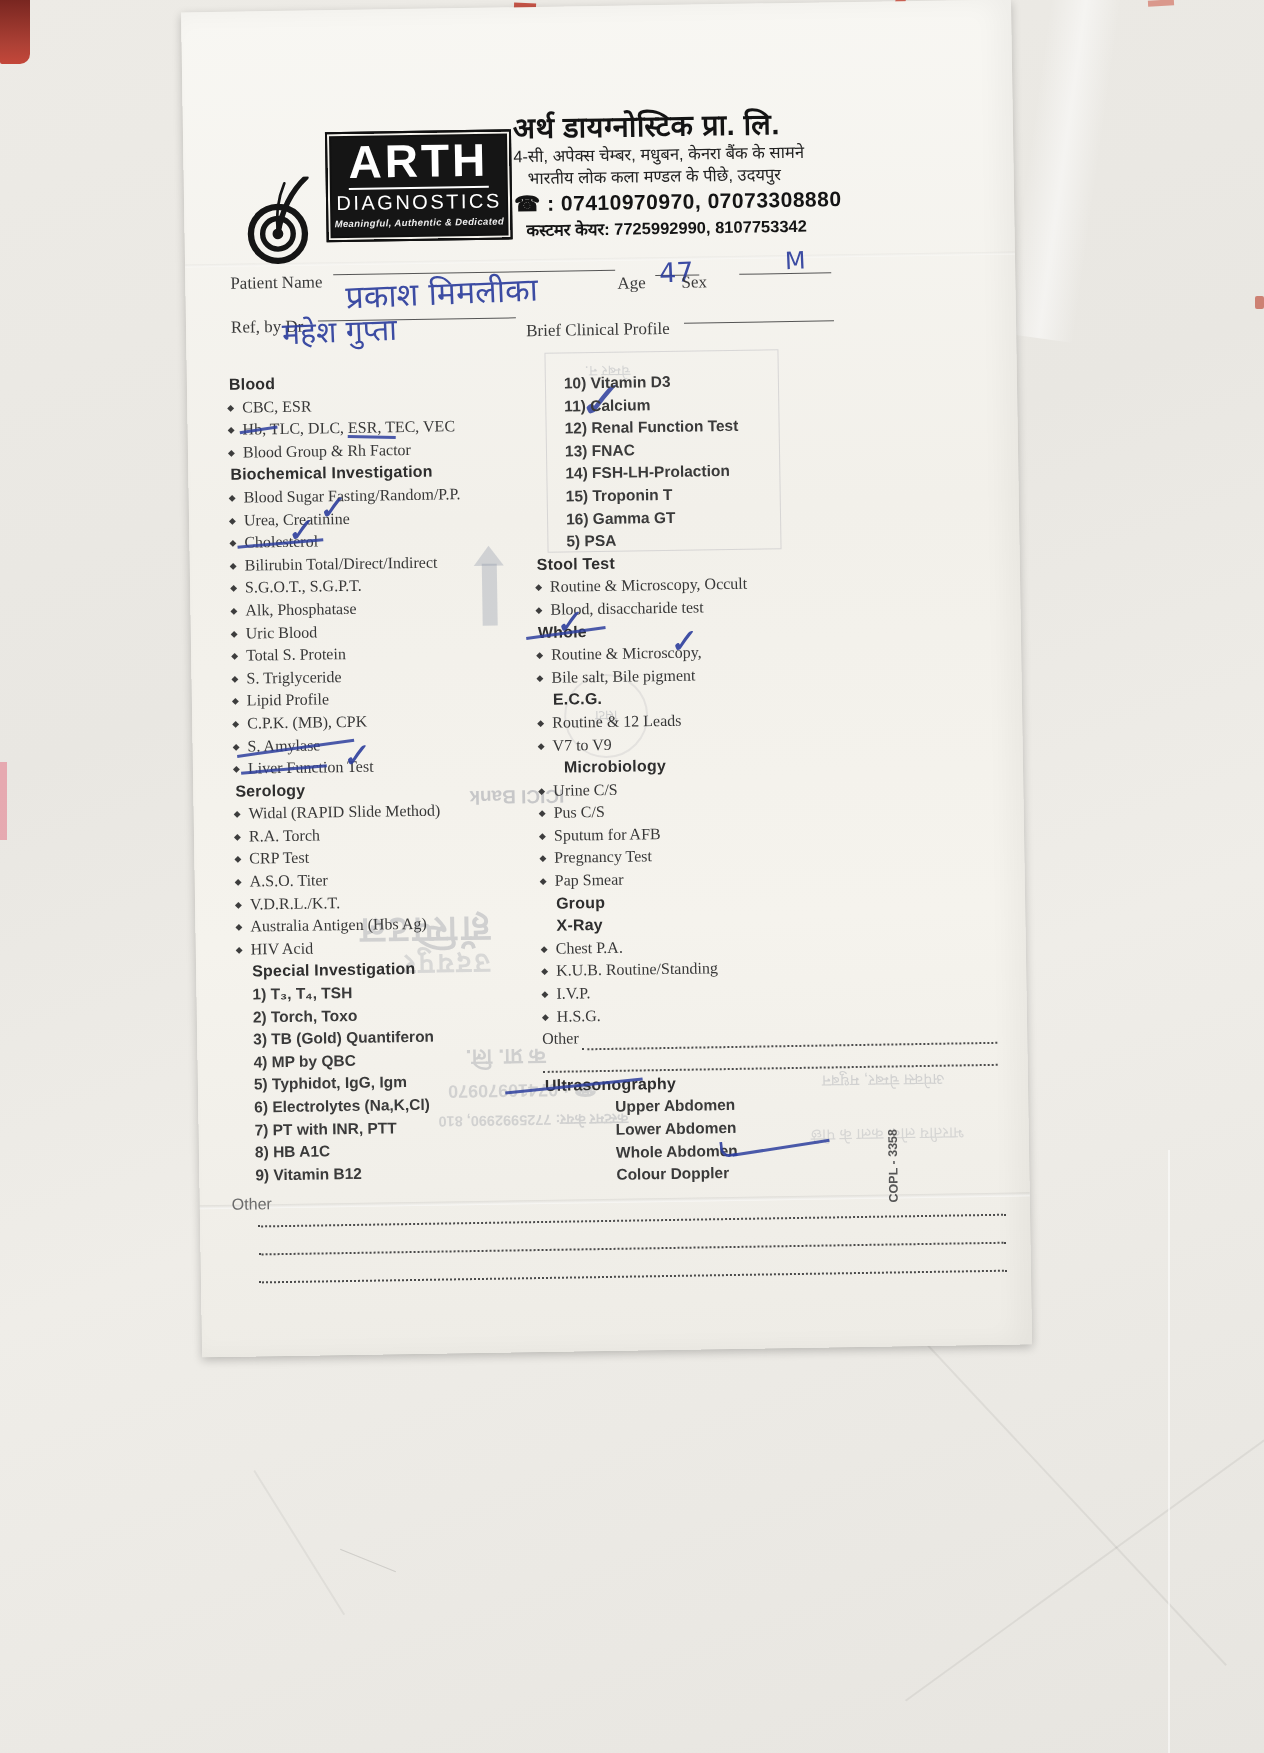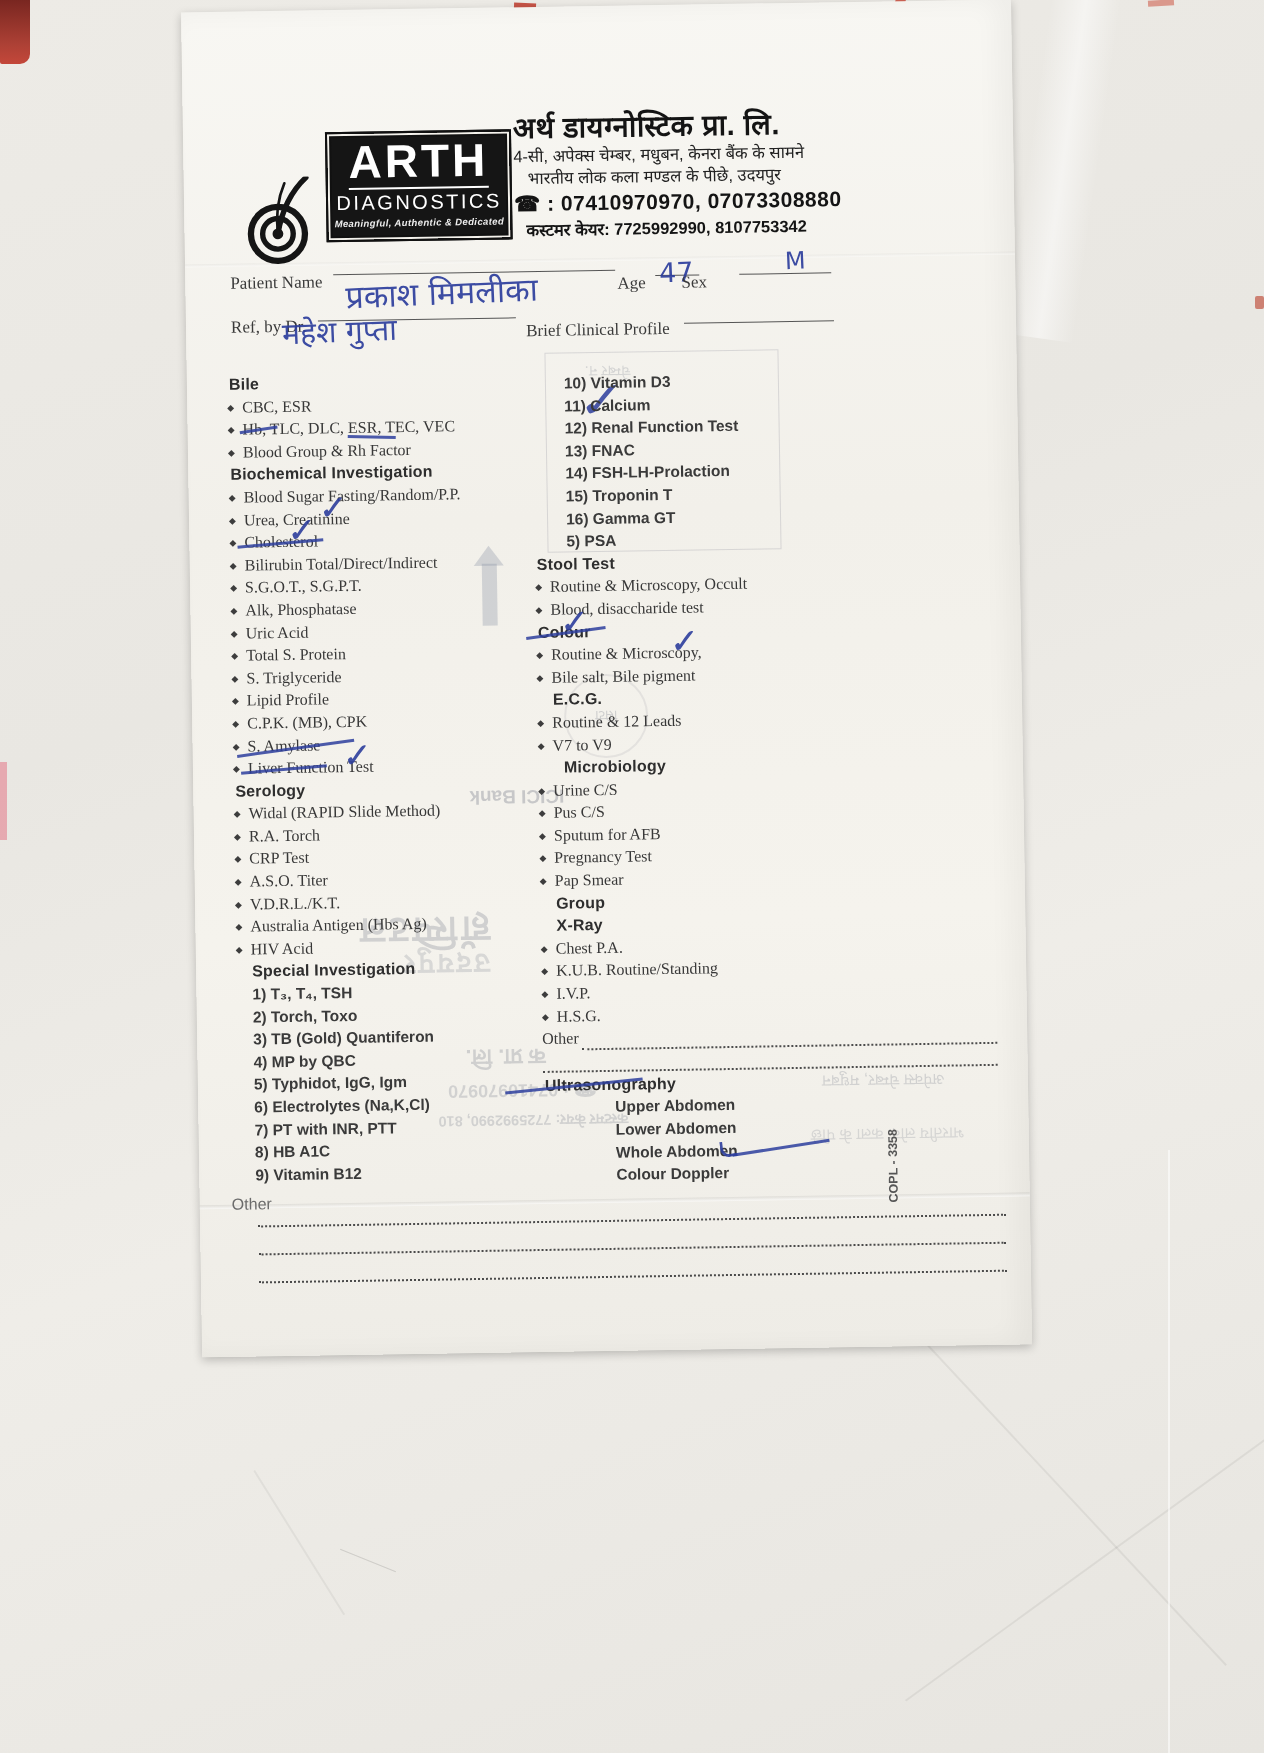--- a/index.html
+++ b/index.html
@@ -187,32 +187,32 @@
     <div class="pline" style="left:554px;top:270px;width:92px;"></div>
     <div class="hand" style="left:600px;top:244px;font-size:24px;">M</div>
 
     <div class="prow" style="left:45px;top:306px;"><span class="plabel">Ref, by Dr.</span></div>
     <div class="pline" style="left:132px;top:310px;width:198px;"></div>
     <div class="hand" style="left:96px;top:300px;font-size:30px;">महेश गुप्ता</div>
     <div class="prow" style="left:340px;top:314px;"><span class="plabel">Brief Clinical Profile</span></div>
     <div class="pline" style="left:498px;top:318px;width:150px;"></div>
 
     <div class="col col-left" id="col-left">
-        <div class="sec-title"><span>Bile</span></div>
+        <div class="sec-title"><span>Blood</span></div>
         <div class="item"><span class="blt">◆</span><span class="txt">CBC, ESR</span></div>
         <div class="item"><span class="blt">◆</span><span class="txt">Hb, TLC, DLC, ESR, TEC, VEC</span><i class="pen strike-hb"></i><i class="pen tick-mid"></i><i class="pen underline-mid"></i></div>
         <div class="item"><span class="blt">◆</span><span class="txt">Blood Group &amp; Rh Factor</span></div>
         <div class="sec-title"><span>Biochemical Investigation</span></div>
         <div class="item"><span class="blt">◆</span><span class="txt">Blood Sugar Fasting/Random/P.P.</span></div>
         <div class="item"><span class="blt">◆</span><span class="txt">Urea, Creatinine</span><i class="pen tick-left"></i></div>
         <div class="item"><span class="blt">◆</span><span class="txt">Cholesterol</span><i class="pen tick-left"></i><i class="pen strike-first"></i></div>
         <div class="item"><span class="blt">◆</span><span class="txt">Bilirubin Total/Direct/Indirect</span></div>
         <div class="item"><span class="blt">◆</span><span class="txt">S.G.O.T., S.G.P.T.</span></div>
         <div class="item"><span class="blt">◆</span><span class="txt">Alk, Phosphatase</span></div>
-        <div class="item"><span class="blt">◆</span><span class="txt">Uric Acid</span></div>
+        <div class="item"><span class="blt">◆</span><span class="txt">Uric Blood</span></div>
         <div class="item"><span class="blt">◆</span><span class="txt">Total S. Protein</span></div>
         <div class="item"><span class="blt">◆</span><span class="txt">S. Triglyceride</span></div>
         <div class="item"><span class="blt">◆</span><span class="txt">Lipid Profile</span></div>
         <div class="item"><span class="blt">◆</span><span class="txt">C.P.K. (MB), CPK</span></div>
         <div class="item"><span class="blt">◆</span><span class="txt">S. Amylase</span><i class="pen strike-long"></i></div>
         <div class="item"><span class="blt">◆</span><span class="txt">Liver Function Test</span><i class="pen tick-left"></i><i class="pen strike-first"></i></div>
         <div class="sec-title"><span>Serology</span></div>
         <div class="item"><span class="blt">◆</span><span class="txt">Widal (RAPID Slide Method)</span></div>
         <div class="item"><span class="blt">◆</span><span class="txt">R.A. Torch</span></div>
         <div class="item"><span class="blt">◆</span><span class="txt">CRP Test</span></div>
@@ -237,21 +237,21 @@
         <div class="item sans"><span class="txt">11) Calcium</span></div>
         <div class="item sans"><span class="txt">12) Renal Function Test</span></div>
         <div class="item sans"><span class="txt">13) FNAC</span></div>
         <div class="item sans"><span class="txt">14) FSH-LH-Prolaction</span></div>
         <div class="item sans"><span class="txt">15) Troponin T</span></div>
         <div class="item sans"><span class="txt">16) Gamma GT</span></div>
         <div class="item sans"><span class="txt">5) PSA</span></div>
         <div class="sec-title"><span>Stool Test</span></div>
         <div class="item"><span class="blt">◆</span><span class="txt">Routine &amp; Microscopy, Occult</span></div>
         <div class="item"><span class="blt">◆</span><span class="txt">Blood, disaccharide test</span></div>
-        <div class="sec-title"><span>Colour</span><i class="pen strike-title-s"></i><i class="pen tick-left"></i></div>
+        <div class="sec-title"><span>Whole</span><i class="pen strike-title-s"></i><i class="pen tick-left"></i></div>
         <div class="item"><span class="blt">◆</span><span class="txt">Routine &amp; Microscopy,</span><i class="pen tick-left"></i></div>
         <div class="item"><span class="blt">◆</span><span class="txt">Bile salt, Bile pigment</span></div>
         <div class="sec-title ind1"><span>E.C.G.</span></div>
         <div class="item"><span class="blt">◆</span><span class="txt">Routine &amp; 12 Leads</span></div>
         <div class="item"><span class="blt">◆</span><span class="txt">V7 to V9</span></div>
         <div class="sec-title ind2"><span>Microbiology</span></div>
         <div class="item"><span class="blt">◆</span><span class="txt">Urine C/S</span></div>
         <div class="item"><span class="blt">◆</span><span class="txt">Pus C/S</span></div>
         <div class="item"><span class="blt">◆</span><span class="txt">Sputum for AFB</span></div>
         <div class="item"><span class="blt">◆</span><span class="txt">Pregnancy Test</span></div>

